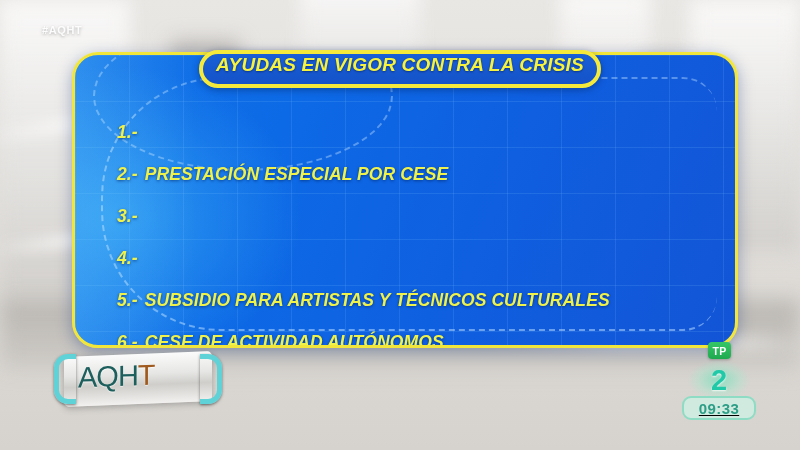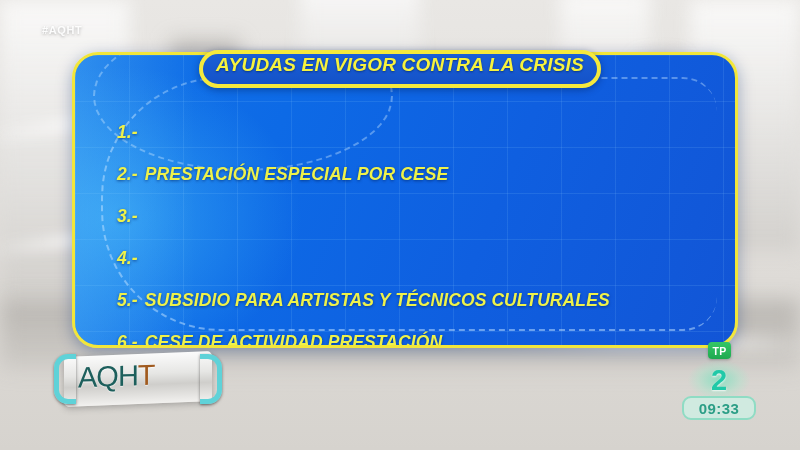--- a/index.html
+++ b/index.html
@@ -156,21 +156,21 @@
   }
   #chan span {
     font-size:29px; font-weight:700; color:#20c9a8;
     text-shadow:0 1px 2px rgba(255,255,255,.8);
   }
   #clock {
     position:absolute; left:0; top:54px;
     width:74px; height:24px; border-radius:9px;
     border:2px solid #8fdcc4;
     background:rgba(205,240,228,.78);
-    display:flex; align-items:center; justify-content:center;
+    display:flex; align-items:center; justify-content:center;text-decoration:underline;
   }
   #clock span {
     font-size:15px; font-weight:700; color:#2c9e86;
     letter-spacing:.4px;
   }
 </style>
 </head>
 <body>
 
 <div id="bg">
@@ -208,21 +208,21 @@
     </div>
     <div class="li">
       <span class="num">4.-</span>
     </div>
     <div class="li">
       <span class="num">5.-</span>
       <span class="txt">SUBSIDIO PARA ARTISTAS Y TÉCNICOS CULTURALES</span>
     </div>
     <div class="li">
       <span class="num">6.-</span>
-      <span class="txt">CESE DE ACTIVIDAD PRESTACIÓN</span>
+      <span class="txt">CESE DE ACTIVIDAD AUTÓNOMOS</span>
     </div>
   </div>
 </div>
 
 <div id="title-pill">
   <div id="title-text">AYUDAS EN VIGOR CONTRA LA CRISIS</div>
 </div>
 
 <div id="logo">
   <div class="plate"></div>

